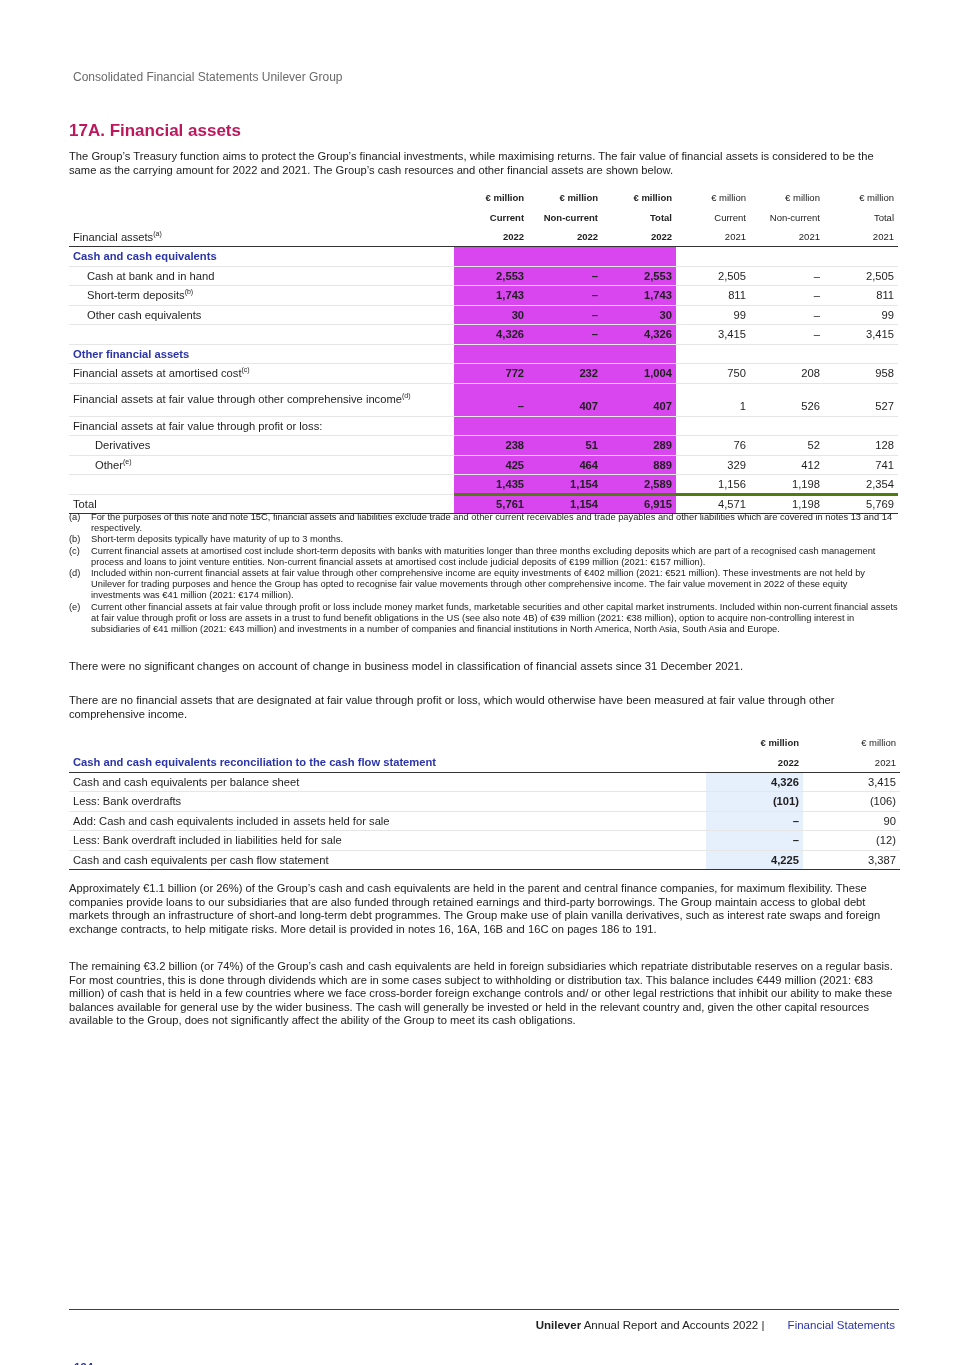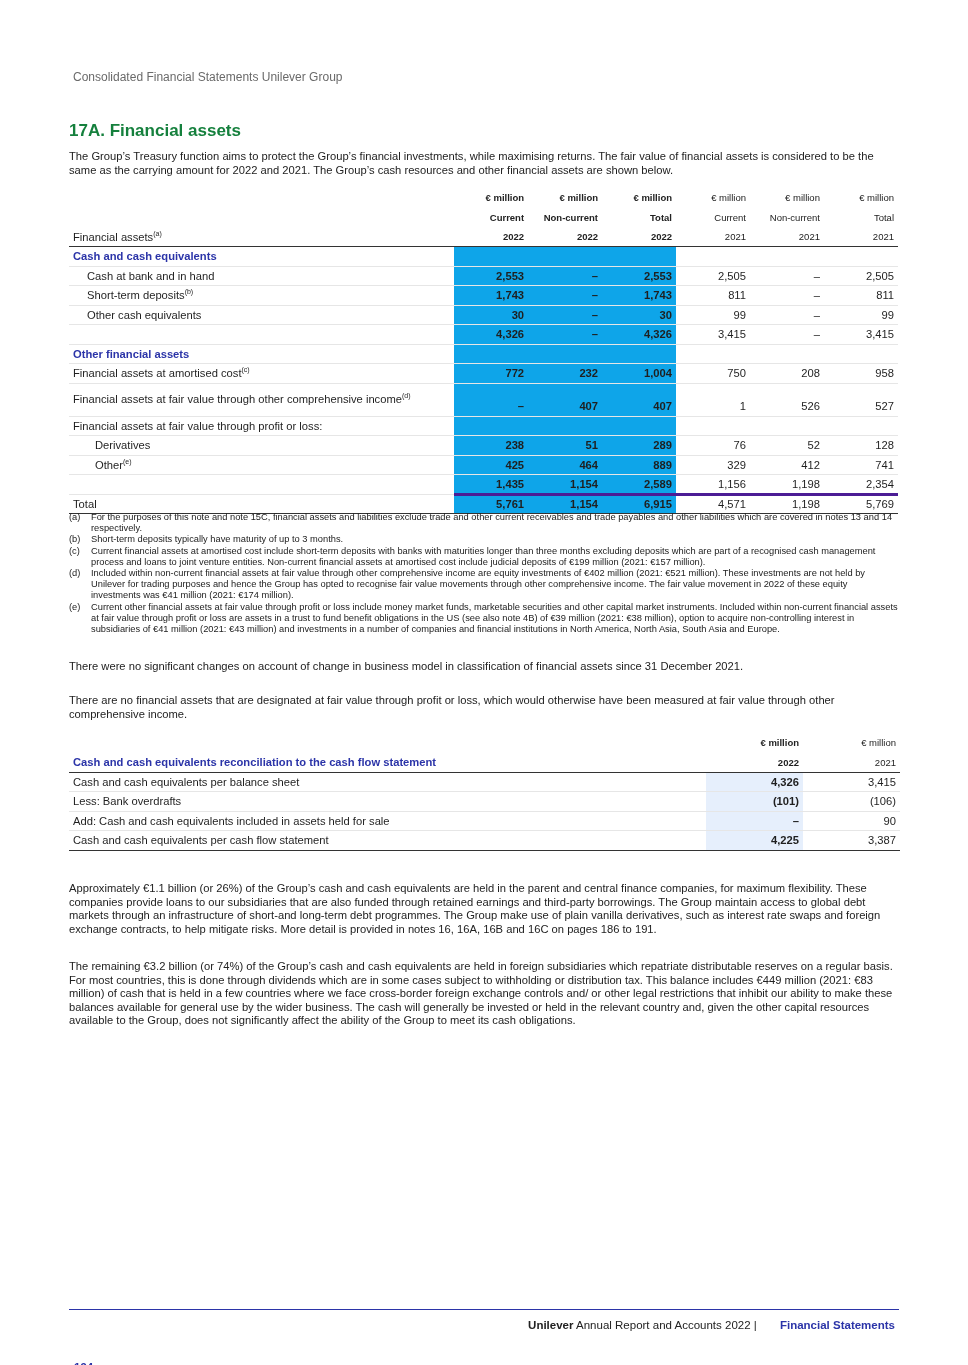--- a/index.html
+++ b/index.html
@@ -9,21 +9,21 @@
       color: #1f1f1f;
       position: relative;
       overflow: hidden;
     }
     .page-header {
       position: absolute; left: 73px; top: 70px;
       font-size: 12px; color: #6a6a6a;
     }
     .section-title {
       position: absolute; left: 69px; top: 121px;
-      font-size: 17px; font-weight: bold; color: #15803d;
+      font-size: 17px; font-weight: bold; color: #be185d;
     }
     .intro {
       position: absolute; left: 69px; top: 150px; width: 830px;
       font-size: 11.2px; line-height: 13.5px; color: #222;
     }
     
     .fa-table {
       position: absolute; left: 69px; top: 188px; width: 829px;
       border-collapse: collapse;
       font-size: 11.2px;
@@ -31,27 +31,27 @@
     .fa-table td, .fa-table th {
       padding: 0 4px; height: 19.5px; vertical-align: middle;
       border-bottom: 1px solid #e6e6e6;
     }
     .fa-table th { font-weight: normal; border-bottom: none; }
     .fa-table .hdr-small { font-size: 9.5px; height: 18px; text-align: right; color: #222; }
     .fa-table .hdr-small.bold { font-weight: bold; }
     .fa-table tr.hdr-last th { border-bottom: 1.3px solid #333; }
     .fa-table .lbl { text-align: left; }
     .fa-table .num { text-align: right; width: 73px; }
-    .fa-table .hl { background: #0ea5e9; }
+    .fa-table .hl { background: #d946ef; }
     .fa-table .b { font-weight: bold; }
     .fa-table .blue-head { color: #2b34a8; font-weight: bold; }
     .ind1 { padding-left: 18px !important; }
     .ind2 { padding-left: 26px !important; }
     .fa-table tr.subtotal td.num { border-top: 1.3px solid #333; }
-    .fa-table tr.subtotal2 td.num { border-top: 1.3px solid #333; border-bottom: 3px solid #4c1d95; margin-top: 14px; }
+    .fa-table tr.subtotal2 td.num { border-top: 1.3px solid #333; border-bottom: 3px solid #4d7c0f; margin-top: 14px; }
     .fa-table tr.total td { border-bottom: 1.3px solid #333; }
     .fa-table tr.tall td { height: 33px; line-height: 12.5px; }
     sup { font-size: 7px; vertical-align: super; line-height: 0; }
 
     .footnotes {
       position: absolute; left: 69px; top: 512px; width: 830px;
       font-size: 9.3px; line-height: 11.2px; color: #222;
     }
     .fn { display: flex; }
     .fn .key { width: 22px; flex-shrink: 0; }
@@ -86,21 +86,21 @@
     .footer-line {
       position: absolute; left: 69px; top: 1309px; width: 830px; height: 1px; background: #2b34a8;
     }
     .page-num {
       position: absolute; left: 74px; top: 1319px; font-size: 11.5px; font-weight: bold; color: #2b34a8; margin-top: 42px;
     }
     .footer-right {
       position: absolute; right: 73px; top: 1319px; font-size: 11.5px; color: #222;
     }
     .footer-right .brand { font-weight: bold; }
-    .footer-right .sect { font-weight: bold; color: #2b34a8; padding-left: 20px; }
+    .footer-right .sect { font-weight: normal; color: #2b34a8; padding-left: 20px; }
   </style>
 </head>
 <body>
 
 <div class="page-header">Consolidated Financial Statements Unilever Group</div>
 
 <h1 class="section-title">17A. Financial assets</h1>
 <p class="intro">The Group’s Treasury function aims to protect the Group’s financial investments, while maximising returns. The fair value of financial assets is considered to be the same as the carrying amount for 2022 and 2021. The Group’s cash resources and other financial assets are shown below.</p>
 
 <table class="fa-table">
@@ -302,20 +302,25 @@
   <tr>
     <td class="lbl">Less: Bank overdrafts</td>
     <td class="num c1 hl b">(101)</td>
     <td class="num c2">(106)</td>
   </tr>
   <tr>
     <td class="lbl">Add: Cash and cash equivalents included in assets held for sale</td>
     <td class="num c1 hl b">–</td>
     <td class="num c2">90</td>
   </tr>
+  <tr>
+    <td class="lbl">Less: Bank overdraft included in liabilities held for sale</td>
+    <td class="num c1 hl b">–</td>
+    <td class="num c2">(12)</td>
+  </tr>
   <tr class="total">
     <td class="lbl">Cash and cash equivalents per cash flow statement</td>
     <td class="num c1 hl b">4,225</td>
     <td class="num c2">3,387</td>
   </tr>
 </tbody>
   </table>
 
 <p class="para" style="top:882px;">Approximately €1.1 billion (or 26%) of the Group’s cash and cash equivalents are held in the parent and central finance companies, for maximum flexibility. These companies provide loans to our subsidiaries that are also funded through retained earnings and third-party borrowings. The Group maintain access to global debt markets through an infrastructure of short-and long-term debt programmes. The Group make use of plain vanilla derivatives, such as interest rate swaps and foreign exchange contracts, to help mitigate risks. More detail is provided in notes 16, 16A, 16B and 16C on pages 186 to 191.</p>
 <p class="para" style="top:960px;">The remaining €3.2 billion (or 74%) of the Group’s cash and cash equivalents are held in foreign subsidiaries which repatriate distributable reserves on a regular basis. For most countries, this is done through dividends which are in some cases subject to withholding or distribution tax. This balance includes €449 million (2021: €83 million) of cash that is held in a few countries where we face cross-border foreign exchange controls and/ or other legal restrictions that inhibit our ability to make these balances available for general use by the wider business. The cash will generally be invested or held in the relevant country and, given the other capital resources available to the Group, does not significantly affect the ability of the Group to meet its cash obligations.</p>

